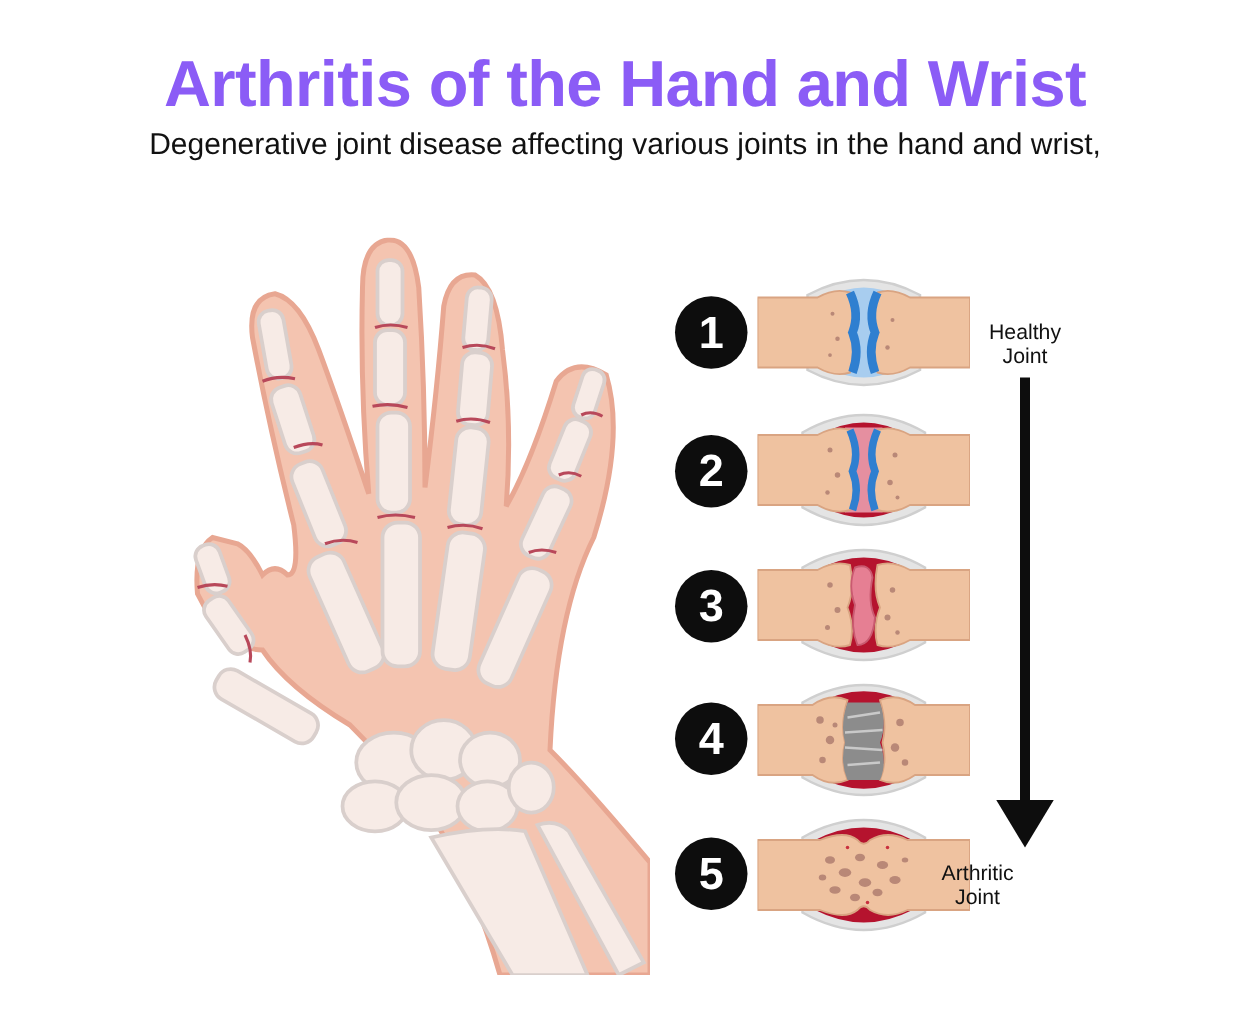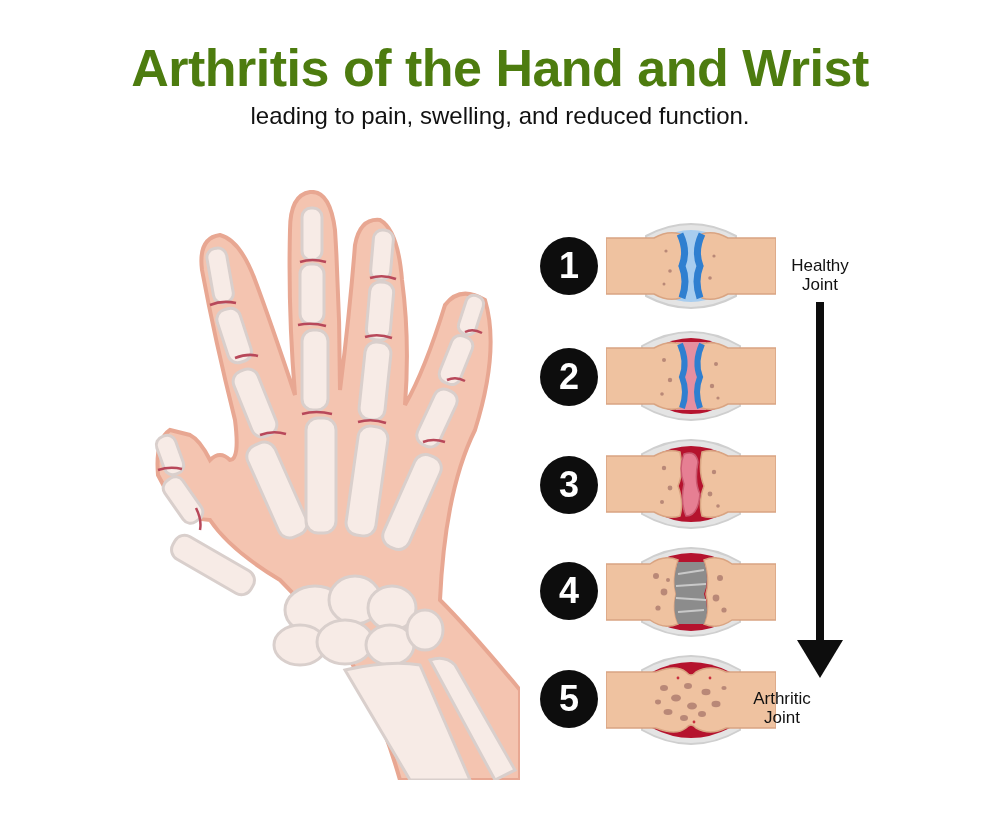--- a/index.html
+++ b/index.html
@@ -1,32 +1,32 @@
 <!DOCTYPE html>
 <html><head>
 <meta charset="utf-8">
 <style>
   html, body { margin: 0; padding: 0; background: #ffffff; }
   body { width: 1000px; height: 821px; position: relative; overflow: hidden; font-family: "Liberation Sans", sans-serif; }
-  .title { position: absolute; left: 0; top: 38px; width: 1000px; text-align: center; font-family: "Liberation Sans", sans-serif; font-weight: bold; font-size: 52px; letter-spacing: -0.5px; color: #4d7c0f; margin: 0; }
+  .title { position: absolute; left: 0; top: 38px; width: 1000px; text-align: center; font-family: "Liberation Sans", sans-serif; font-weight: bold; font-size: 52px; letter-spacing: -0.5px; color: #8b5cf6; margin: 0; }
   .subtitle { position: absolute; left: 0; top: 98px; width: 1000px; text-align: center; font-family: "Liberation Sans", sans-serif; font-size: 24px; line-height: 35px; color: #111; }
   .hand { position: absolute; left: 140px; top: 190px; }
   .stage { position: absolute; left: 540px; width: 240px; height: 100px; }
   .badge { position: absolute; left: 0; width: 58px; height: 58px; border-radius: 50%; background: #0d0d0d; color: #fff; font-family: "Liberation Sans", sans-serif; font-weight: bold; font-size: 36px; text-align: center; line-height: 58px; }
   .joint-svg { position: absolute; left: 66px; top: 0; }
   .scale-label { position: absolute; font-family: "Liberation Sans", sans-serif; font-size: 17px; line-height: 19px; text-align: center; color: #111; width: 100px; }
   .arrow-line { position: absolute; left: 816px; top: 302px; width: 8px; height: 346px; background: #0d0d0d; }
   .arrow-head { position: absolute; left: 797px; top: 640px; width: 0; height: 0; border-left: 23px solid transparent; border-right: 23px solid transparent; border-top: 38px solid #0d0d0d; }
 </style>
 </head>
 <body>
 
 <h1 class="title">Arthritis of the Hand and Wrist</h1>
 <div class="subtitle">
-  <div>leading to pain, swelling, and reduced function.</div>
+  <div>Degenerative joint disease affecting various joints in the hand and wrist,</div>
 </div>
 
 <div class="hand">
   <svg width="380" height="590" viewBox="0 0 380 590">
 
     <path d="M 30 240 Q 15 250 18 285 Q 40 330 70 330 Q 90 360 140 390 Q 180 430 210 470 Q 240 520 260 590 L 380 590 L 380 500 Q 330 440 300 410 Q 305 300 335 240 Q 360 160 345 110 Q 320 95 305 115 Q 285 180 265 215 Q 270 150 262 90 Q 258 40 240 30 Q 220 28 215 55 Q 210 120 200 200 Q 200 120 195 40 Q 190 0 170 2 Q 150 5 150 40 Q 148 120 155 205 Q 130 130 115 90 Q 100 50 80 45 Q 58 48 62 80 Q 75 150 95 230 Q 100 270 90 270 Q 80 260 70 270 Q 60 250 50 245 Z" fill="#f4c4b0" stroke="#e8a792" stroke-width="4"></path>
 
     <g fill="#f7ebe6" stroke="#d9cfcc" stroke-width="3">
 
       <rect x="70" y="58" width="20" height="55" rx="9" transform="rotate(-10 80 85)"></rect>

